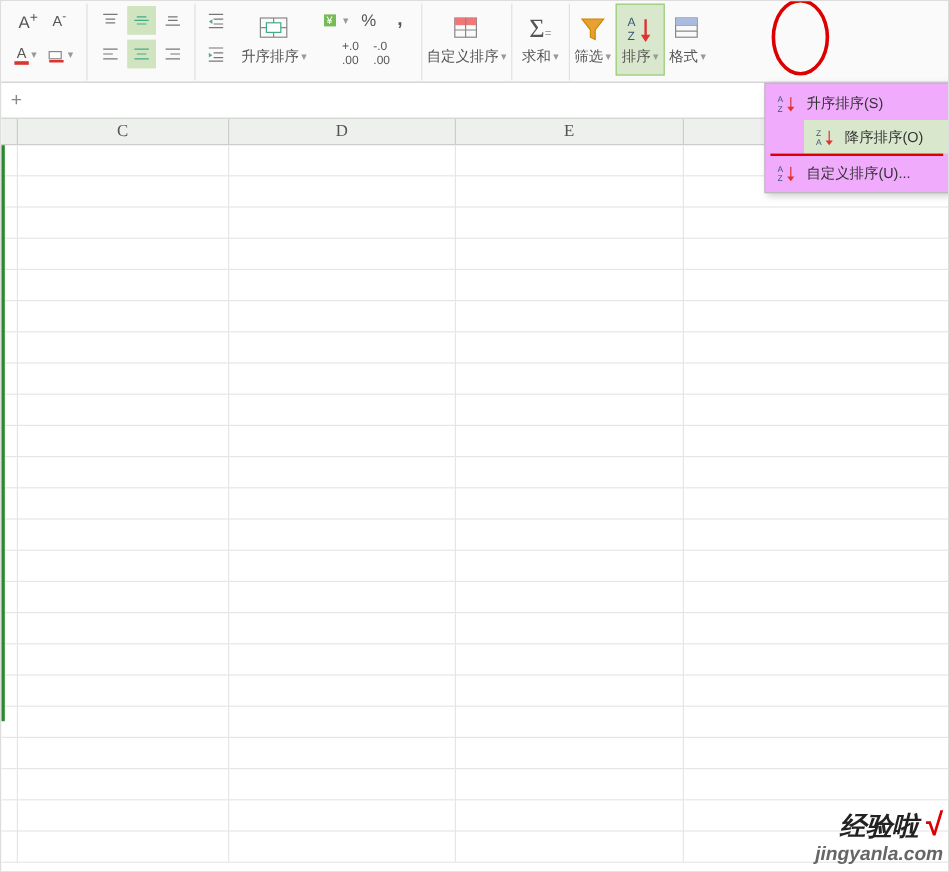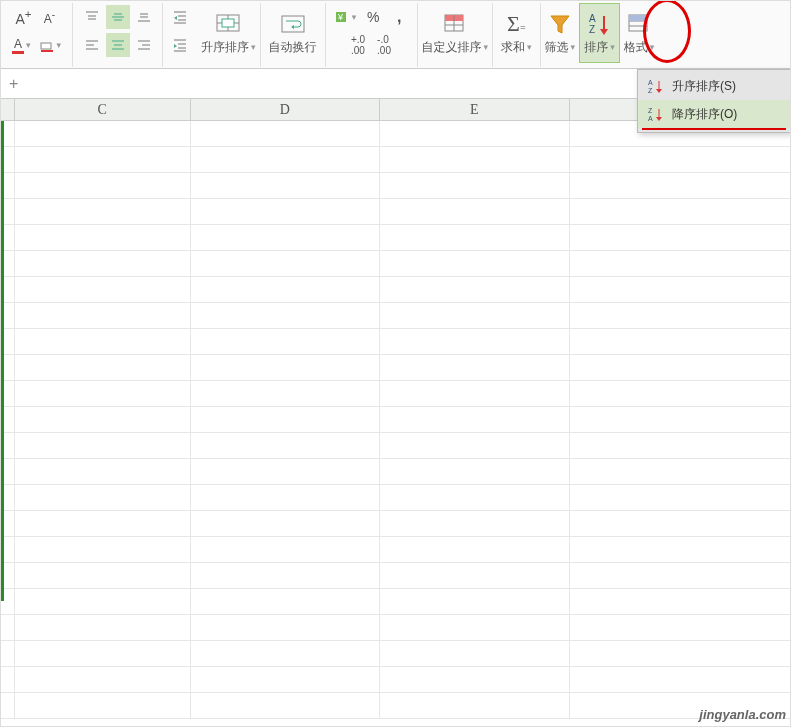--- a/index.html
+++ b/index.html
@@ -68,38 +68,39 @@
       border: 3px solid #d00;
       border-radius: 50%;
       pointer-events: none;
       z-index: 10;
     }
     .dropdown {
       position: absolute;
       top: 68px;
       left: 636px;
       width: 154px;
-      background: #e5e5e5;
+      background: #f0abfc;
       border: 1px solid #bbb;
       box-shadow: 2px 2px 6px rgba(0,0,0,0.2);
       z-index: 20;
       padding: 2px 0;
     }
     .dd-item {
       display: flex;
       align-items: center;
       height: 28px;
       padding: 0 10px;
       cursor: pointer;
       gap: 8px;
       font-size: 12px;
       color: #333;
     }
     .dd-item.hover {
       background: #d9e8cc;
+      margin-left: 32px;
     }
     .dd-underline {
       height: 2px;
       background: #d00;
       margin: 0 4px;
     }
     .formula-bar {
       height: 30px;
       border-bottom: 1px solid #ccc;
       display:flex;
@@ -156,21 +157,21 @@
     }
     .wm-top{
       font-size: 22px;
       font-weight: bold;
       color: #222;
       font-style: italic;
       text-shadow: 0 0 2px #fff, 0 0 2px #fff;
     }
     .wm-check{ color:#d00; font-size:26px; font-weight:bold; font-style:normal;}
     .wm-bot{
-      font-size: 13px;
+      font-size: 16px;
       color:#666;
       font-style: italic;
       font-weight:bold;
     }
     svg { display:block; }
   </style>
 </head>
 <body>
 
 <div class="ribbon">
@@ -279,32 +280,20 @@
         <line x1="3" y1="12" x2="25" y2="12" stroke="#888"></line>
         <line x1="14" y1="4" x2="14" y2="20" stroke="#888"></line>
         <rect x="8" y="8" width="12" height="8" fill="#fff" stroke="#4a8"></rect>
       </svg>
     <div class="lbl">
         <span>升序排序</span>
         <span class="caret">▾</span>
       </div>
   </div>
 
-  <div class="ribbon-group" style="border-left:1px solid #e0e0e0;">
-  <div class="big-btn">
-    <svg width="28" height="26">
-          <rect x="3" y="5" width="22" height="16" fill="none" stroke="#888"></rect>
-          <path d="M7 10 h12 a3 3 0 0 1 0 6 h-4" fill="none" stroke="#4a8"></path>
-          <polygon points="15,14 12,16 15,18" fill="#4a8"></polygon>
-        </svg>
-    <div class="lbl">
-          <span>自动换行</span>
-        </div>
-  </div>
-  </div>
 
   <div class="ribbon-group" style="width:92px;">
     <div class="ribbon-row">
       <div class="rib-btn">
           <svg width="16" height="16">
             <rect x="2" y="3" width="10" height="10" fill="#7b5"></rect>
             <text x="4" y="11" font-size="9" fill="#fff">¥</text>
           </svg>
           <span class="caret">▾</span>
         </div>
@@ -402,20 +391,29 @@
   <div class="dd-item hover">
     <svg width="16" height="16">
         <text x="0" y="7" font-size="7" fill="#357">Z</text>
         <text x="0" y="15" font-size="7" fill="#357">A</text>
         <line x1="11" y1="3" x2="11" y2="12" stroke="#d33"></line>
         <polygon points="8,11 14,11 11,15" fill="#d33"></polygon>
       </svg>
     <span>降序排序(O)</span>
   </div>
   <div class="dd-underline"></div>
+  <div class="dd-item">
+    <svg width="16" height="16">
+        <text x="0" y="7" font-size="7" fill="#357">A</text>
+        <text x="0" y="15" font-size="7" fill="#357">Z</text>
+        <line x1="11" y1="3" x2="11" y2="12" stroke="#d33"></line>
+        <polygon points="8,11 14,11 11,15" fill="#d33"></polygon>
+      </svg>
+    <span>自定义排序(U)...</span>
+  </div>
 </div>
 
 <div class="formula-bar">
   <span>+</span>
 </div>
 
 <div class="sheet">
   <div class="col-headers">
     <div class="col-h" style="width:14px;"></div>
     <div class="col-h" style="width:176px;">C</div>
@@ -584,14 +582,15 @@
         <div class="cell" style="width: 14px;"></div>
         <div class="cell" style="width: 176px;"></div>
         <div class="cell" style="width: 190px;"></div>
         <div class="cell" style="width: 190px;"></div>
         <div class="cell" style="width: 221px; border-right: none;"></div>
       </div>
     </div>
 </div>
 
 <div class="watermark">
+  <div class="wm-top"><span>经验啦</span> <span class="wm-check">√</span></div>
   <div class="wm-bot">jingyanla.com</div>
 </div>
 
 </body></html>

